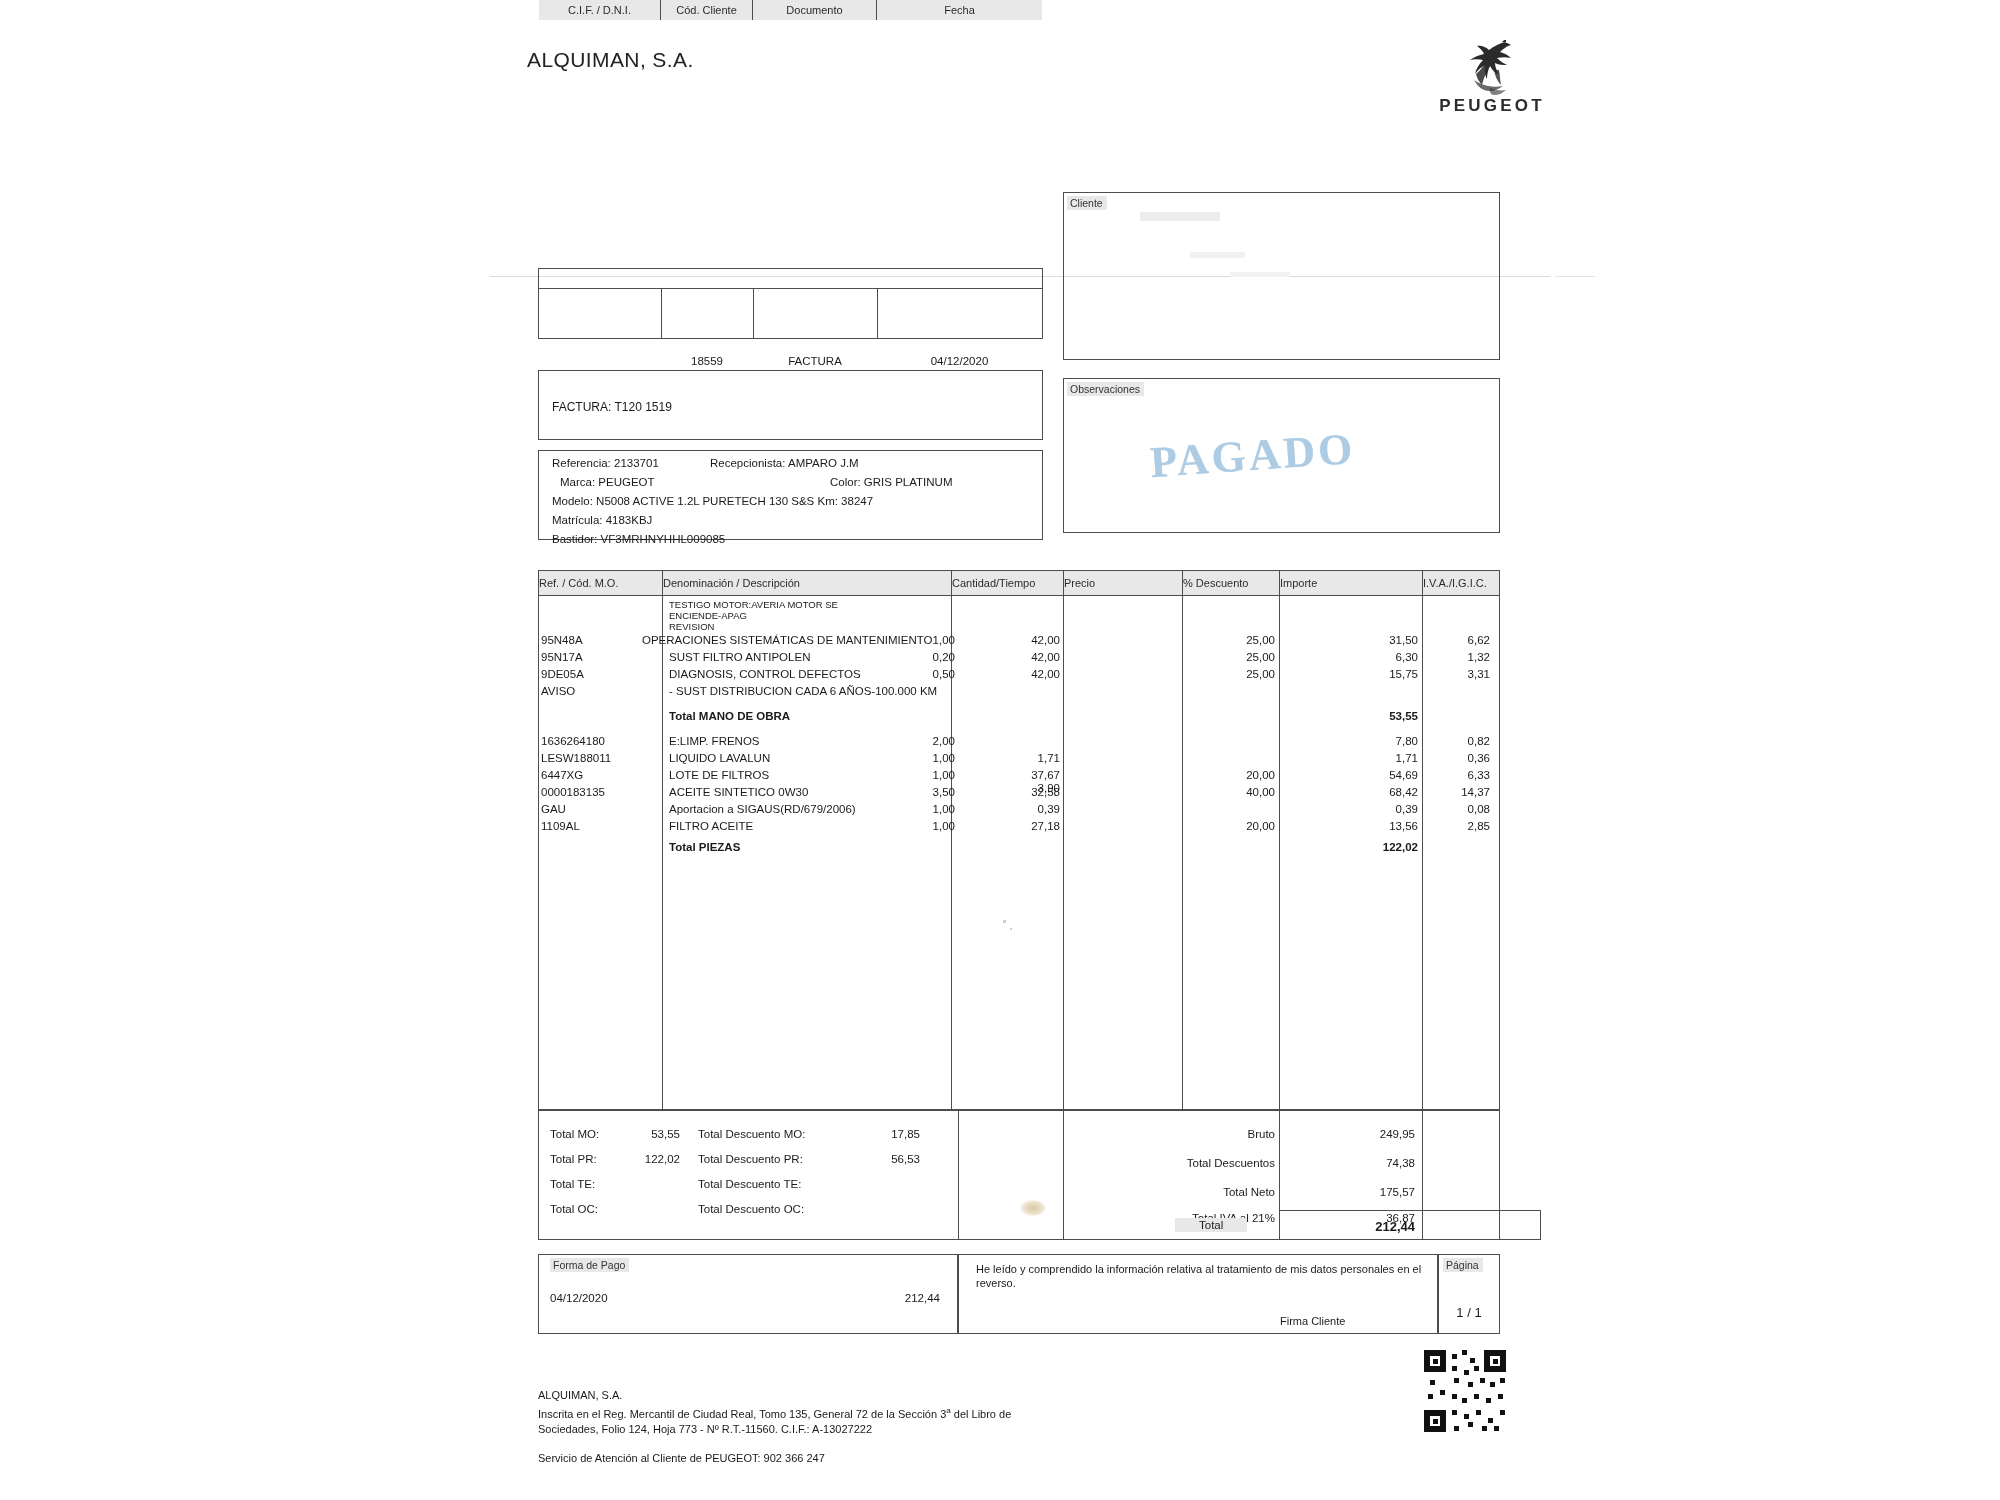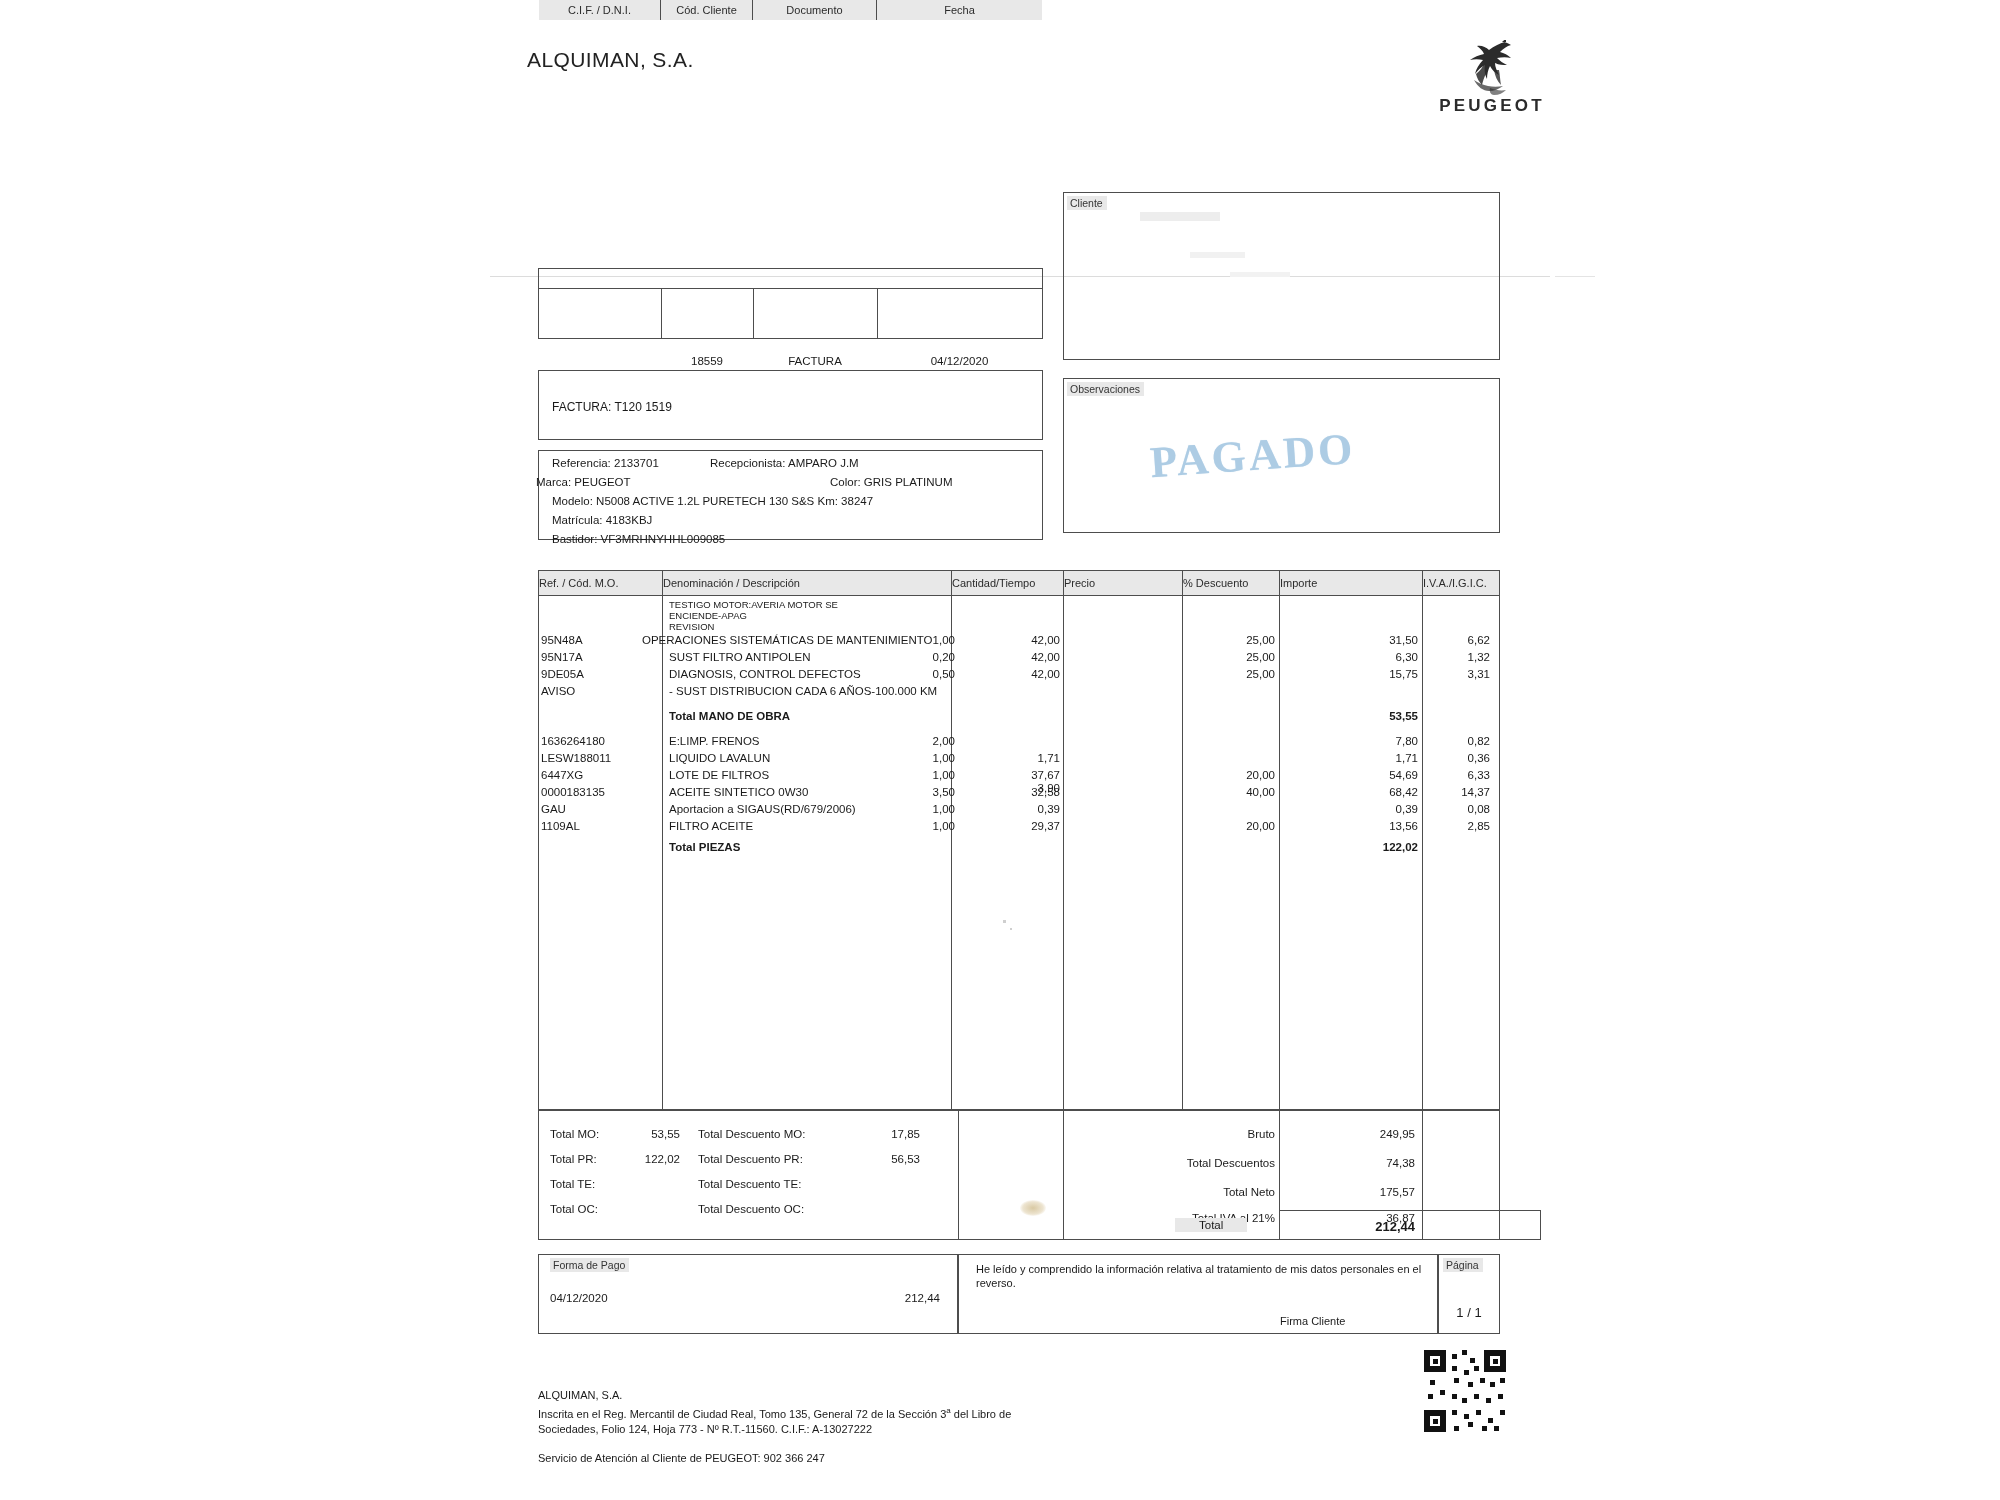--- a/index.html
+++ b/index.html
@@ -183,21 +183,21 @@
   <div class="idval" style="left:661px; top:314px; width:92px;">18559</div>
   <div class="idval" style="left:753px; top:314px; width:124px;">FACTURA</div>
   <div class="idval" style="left:877px; top:314px; width:165px;">04/12/2020</div>
 
   <div class="box" id="fact-box"></div>
   <div id="fact-num">FACTURA: T120 1519</div>
 
   <div class="box" id="veh-box"></div>
   <div class="veh-line" style="left:552px; top:457px;">Referencia: 2133701</div>
   <div class="veh-line" style="left:710px; top:457px;">Recepcionista: AMPARO J.M</div>
-  <div class="veh-line" style="left:536px; top:476px;">Marca: PEUGEOT</div>
+  <div class="veh-line" style="left:560px; top:476px;">Marca: PEUGEOT</div>
   <div class="veh-line" style="left:830px; top:476px;">Color: GRIS PLATINUM</div>
   <div class="veh-line" style="left:552px; top:495px;">Modelo: N5008 ACTIVE 1.2L PURETECH 130 S&amp;S   Km: 38247</div>
   <div class="veh-line" style="left:552px; top:514px;">Matrícula: 4183KBJ</div>
   <div class="veh-line" style="left:552px; top:533px;">Bastidor: VF3MRHNYHHL009085</div>
 
   <div class="box" id="items-box"></div>
   <div id="items-hdr-line"></div>
 
   <div class="col-sep" style="left:662px;"></div>
   <div class="col-sep" style="left:951px;"></div>
@@ -284,21 +284,21 @@
   <div class="row-txt" style="left:669px; top:803px;">Aportacion a SIGAUS(RD/679/2006)</div>
   <div class="row-txt r" style="left:880px; top:803px; width:75px;">1,00</div>
   <div class="row-txt r" style="left:1000px; top:803px; width:60px;">0,39</div>
   <div class="row-txt r" style="left:1190px; top:803px; width:85px;"></div>
   <div class="row-txt r" style="left:1320px; top:803px; width:98px;">0,39</div>
   <div class="row-txt r" style="left:1425px; top:803px; width:65px;">0,08</div>
 
   <div class="row-txt" style="left:541px; top:820px;">1109AL</div>
   <div class="row-txt" style="left:669px; top:820px;">FILTRO ACEITE</div>
   <div class="row-txt r" style="left:880px; top:820px; width:75px;">1,00</div>
-  <div class="row-txt r" style="left:1000px; top:820px; width:60px;">29,37</div>
+  <div class="row-txt r" style="left:1000px; top:820px; width:60px;">27,18</div>
   <div class="row-txt r" style="left:1190px; top:820px; width:85px;">20,00</div>
   <div class="row-txt r" style="left:1320px; top:820px; width:98px;">13,56</div>
   <div class="row-txt r" style="left:1425px; top:820px; width:65px;">2,85</div>
 
   <div class="row-txt b" style="left:669px; top:841px;">Total PIEZAS</div>
   <div class="row-txt b r" style="left:1320px; top:841px; width:98px;">122,02</div>
 
   <div class="speck" style="left:1003px; top:920px; width:3px; height:3px;"></div>
   <div class="speck" style="left:1010px; top:928px; width:2px; height:2px;"></div>
 

